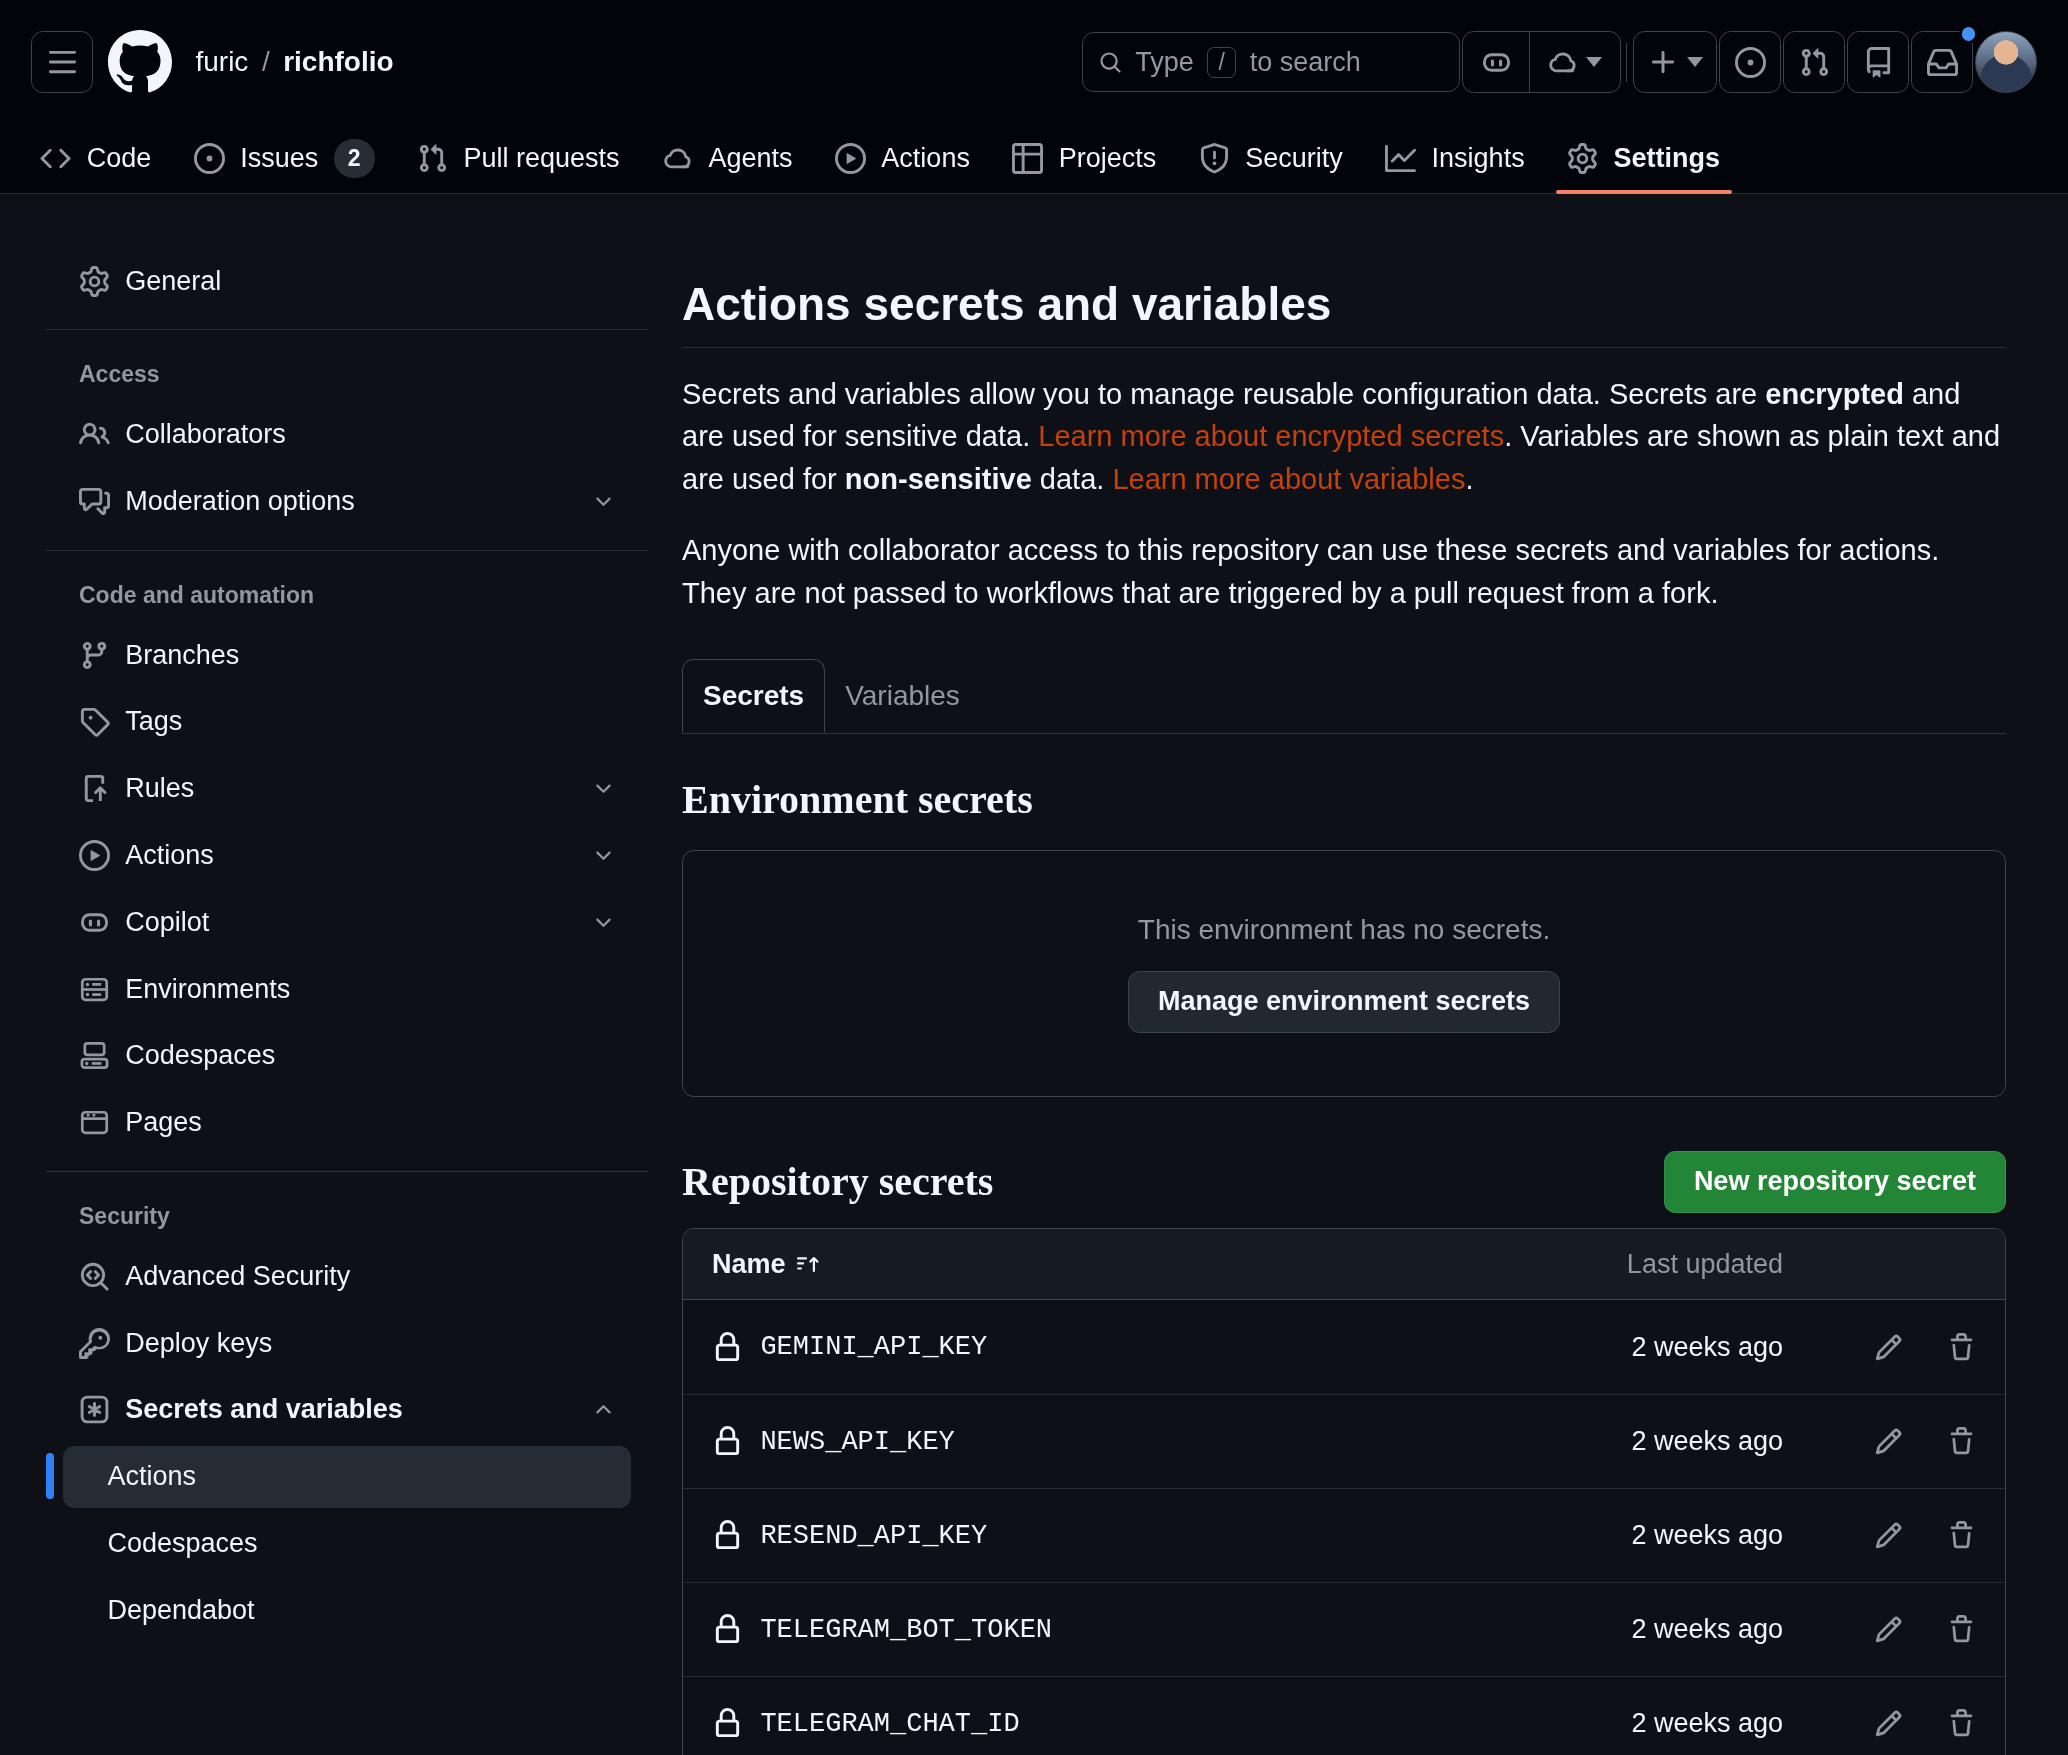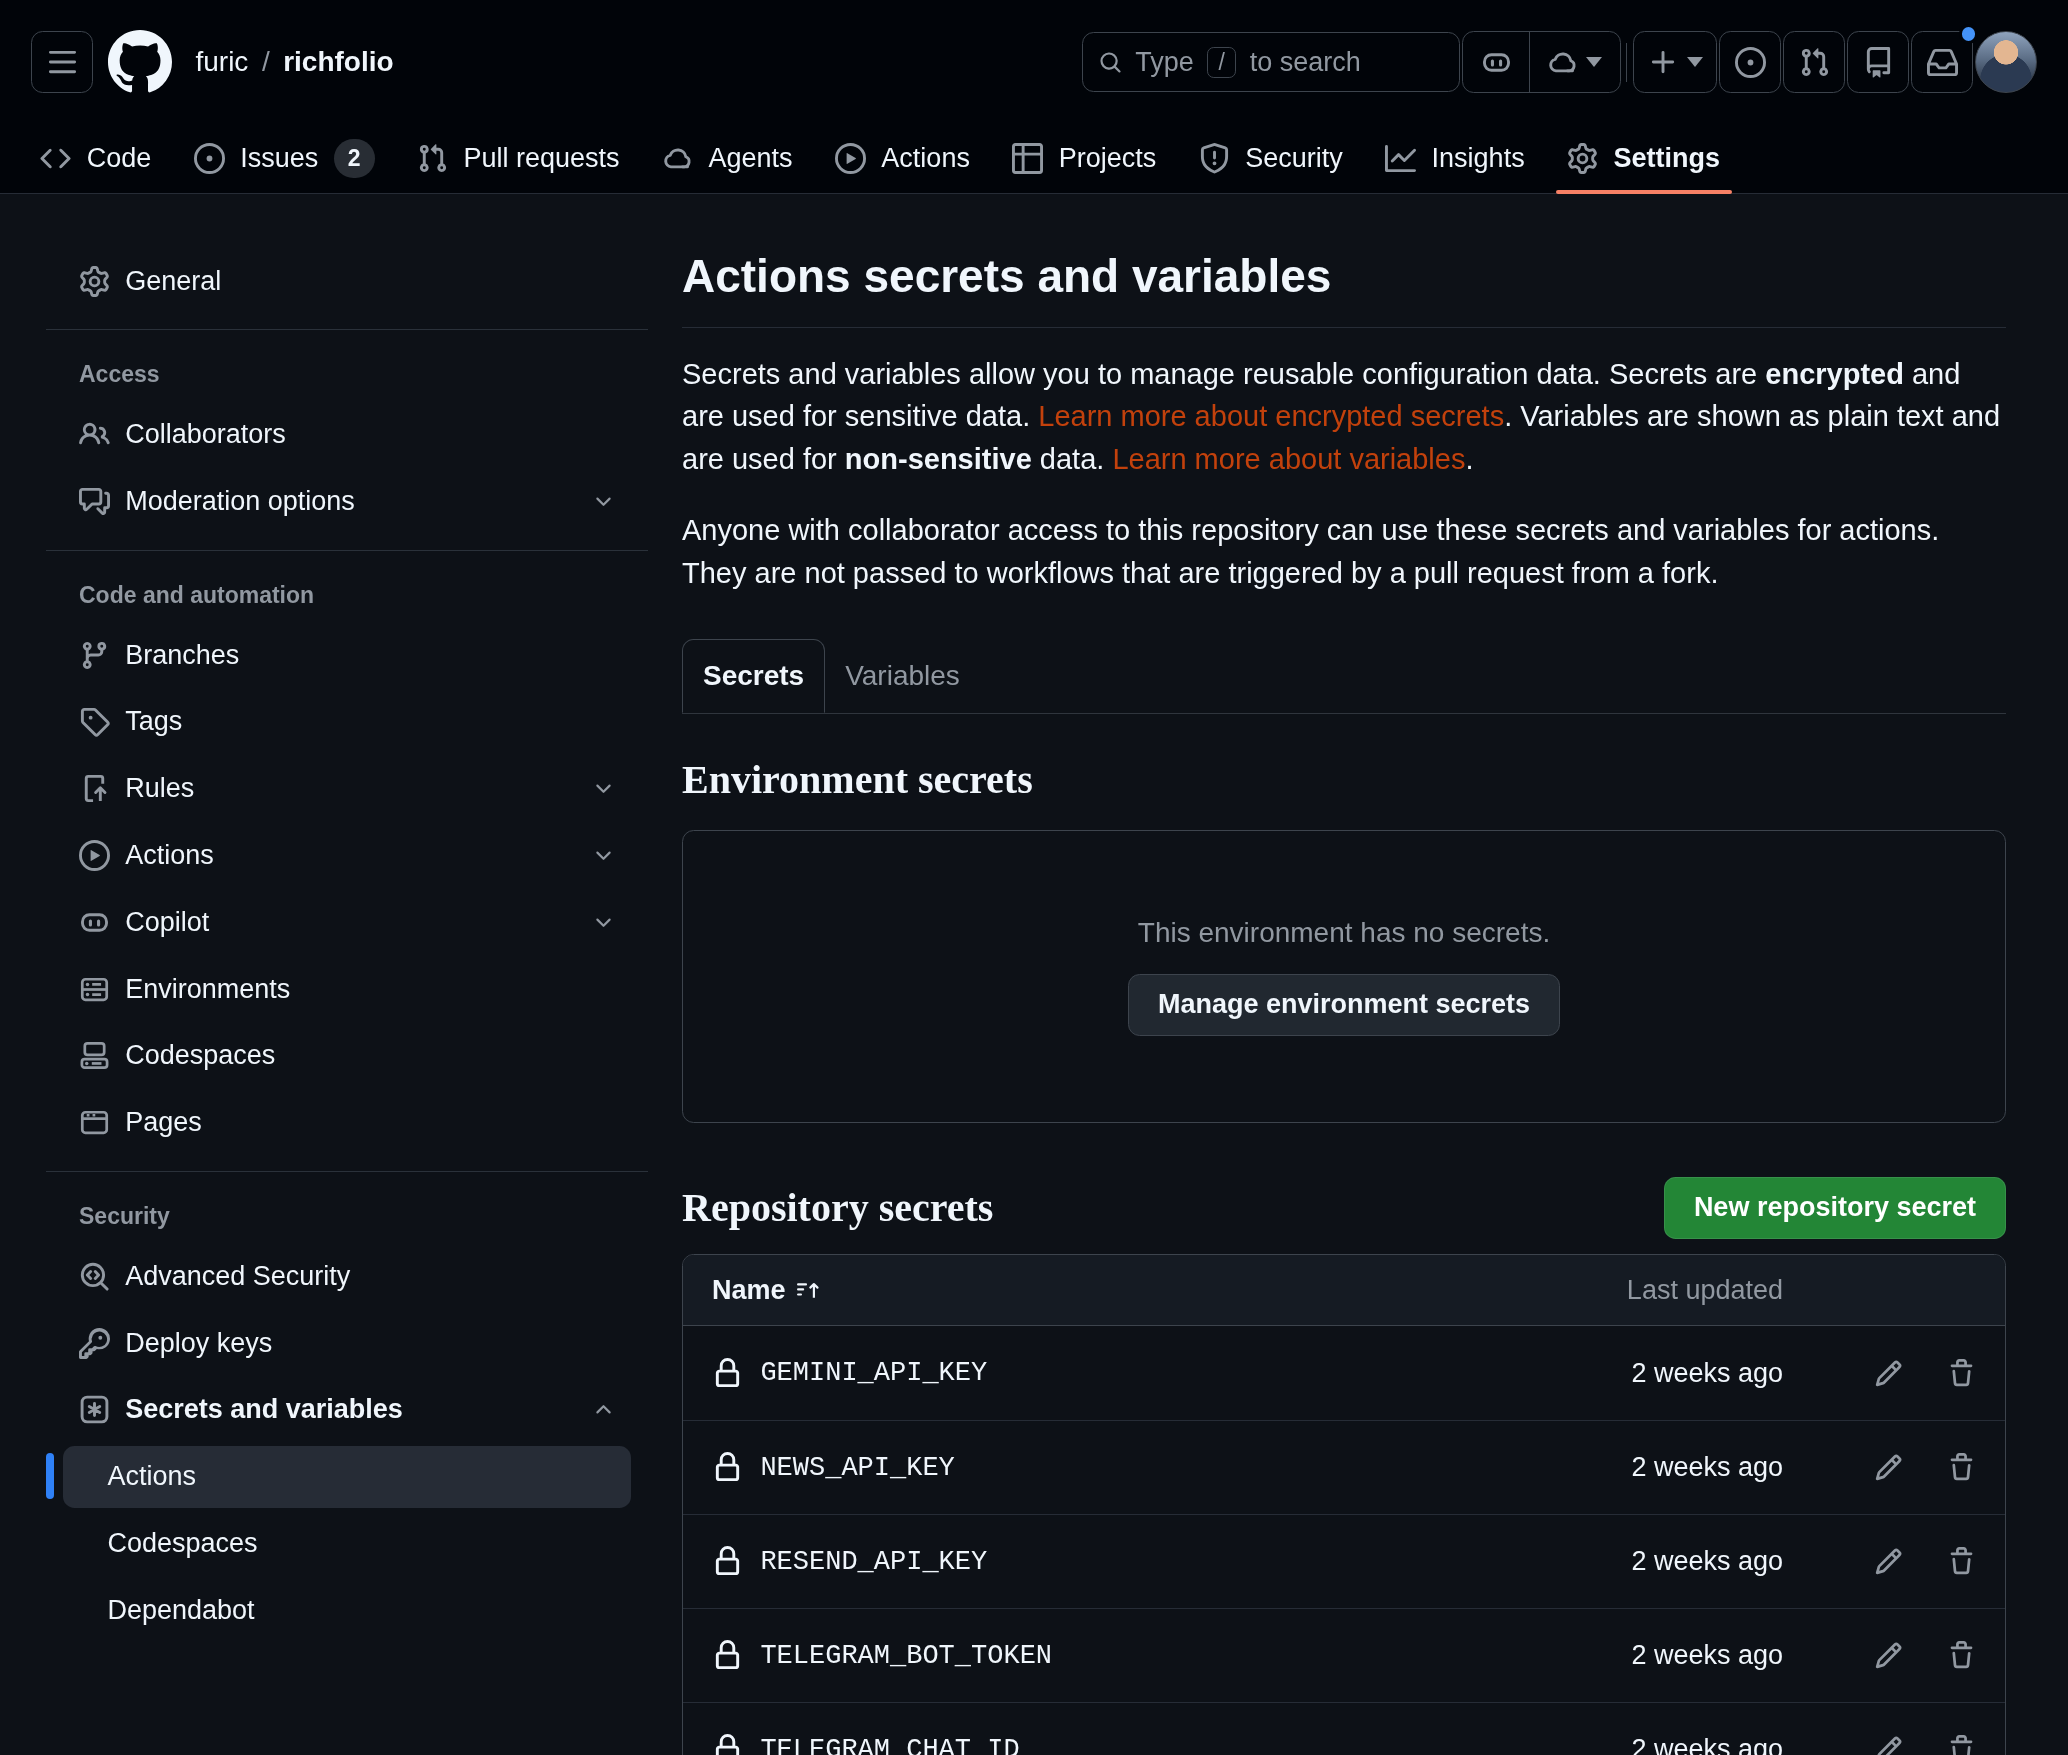--- a/index.html
+++ b/index.html
@@ -103,41 +103,41 @@
   .side-title {
     font-size:23px; font-weight:700; color:#9198a1; padding:13.5px 15.4px 15.4px 33px;
   }
   .preview-pill {
     margin-left:auto; color:#3fb950; border:1px solid #238636; border-radius:965px;
     font-size:23px; font-weight:600; padding:5.8px 17.4px;
   }
 
   
   .main { flex:1; padding:54px 62px 0 33px; min-width:0; }
-  .page-title { font-size:46px; font-weight:600; line-height:1.25; padding-bottom:21px; border-bottom:1px solid #262c36; }
+  .page-title { font-size:46px; font-weight:600; line-height:1.25; padding-bottom:13px; border-bottom:1px solid #262c36;margin-top:28px; }
   .intro { margin-top:25px; font-size:29px; line-height:1.47; color:#f0f6fc; max-width:1332px; }
   .intro b { font-weight:700; }
   .intro a { color:#c2410c; cursor:pointer; }
   .para2 { margin-top:29px; font-size:29px; line-height:1.47; max-width:1332px; }
 
   .tabnav { margin-top:44px; display:flex; border-bottom:1px solid #2f353d; }
   .tabnav .tab {
     padding:0 20px; height:74px; display:flex; align-items:center; font-size:28px;
     color:#9198a1; cursor:pointer;
   }
   .tabnav .tab.active {
     color:#f0f6fc; font-weight:600; background:#0d1117;
     border:1px solid #3d444d; border-bottom:1px solid #0d1117;
     border-radius:11.6px 11.6px 0 0; margin-bottom:-1px;
   }
 
   .h2 { font-size:40px; font-weight:700;font-family:Liberation Serif, serif; }
   .env-head { margin-top:42px; }
   .env-box {
-    margin-top:27px; border:1px solid #3d444d; border-radius:11.6px; height:293px;
+    margin-top:27px; border:1px solid #3d444d; border-radius:11.6px; height:247px;
     display:flex; flex-direction:column; align-items:center; justify-content:center; gap:25px;
   }
   .env-empty { color:#9198a1; font-size:28px; }
   .btn {
     height:62px; padding:0 29px; display:inline-flex; align-items:center; justify-content:center;
     border-radius:11.6px; font-size:27px; font-weight:600; cursor:pointer;
     font-family:"Liberation Sans","DejaVu Sans",sans-serif;
   }
   .btn-default { background:#212830; color:#f0f6fc; border:1px solid #3d444d; }
   .btn-primary { background:#238636; color:#ffffff; border:1px solid rgba(240,246,252,.1); }

